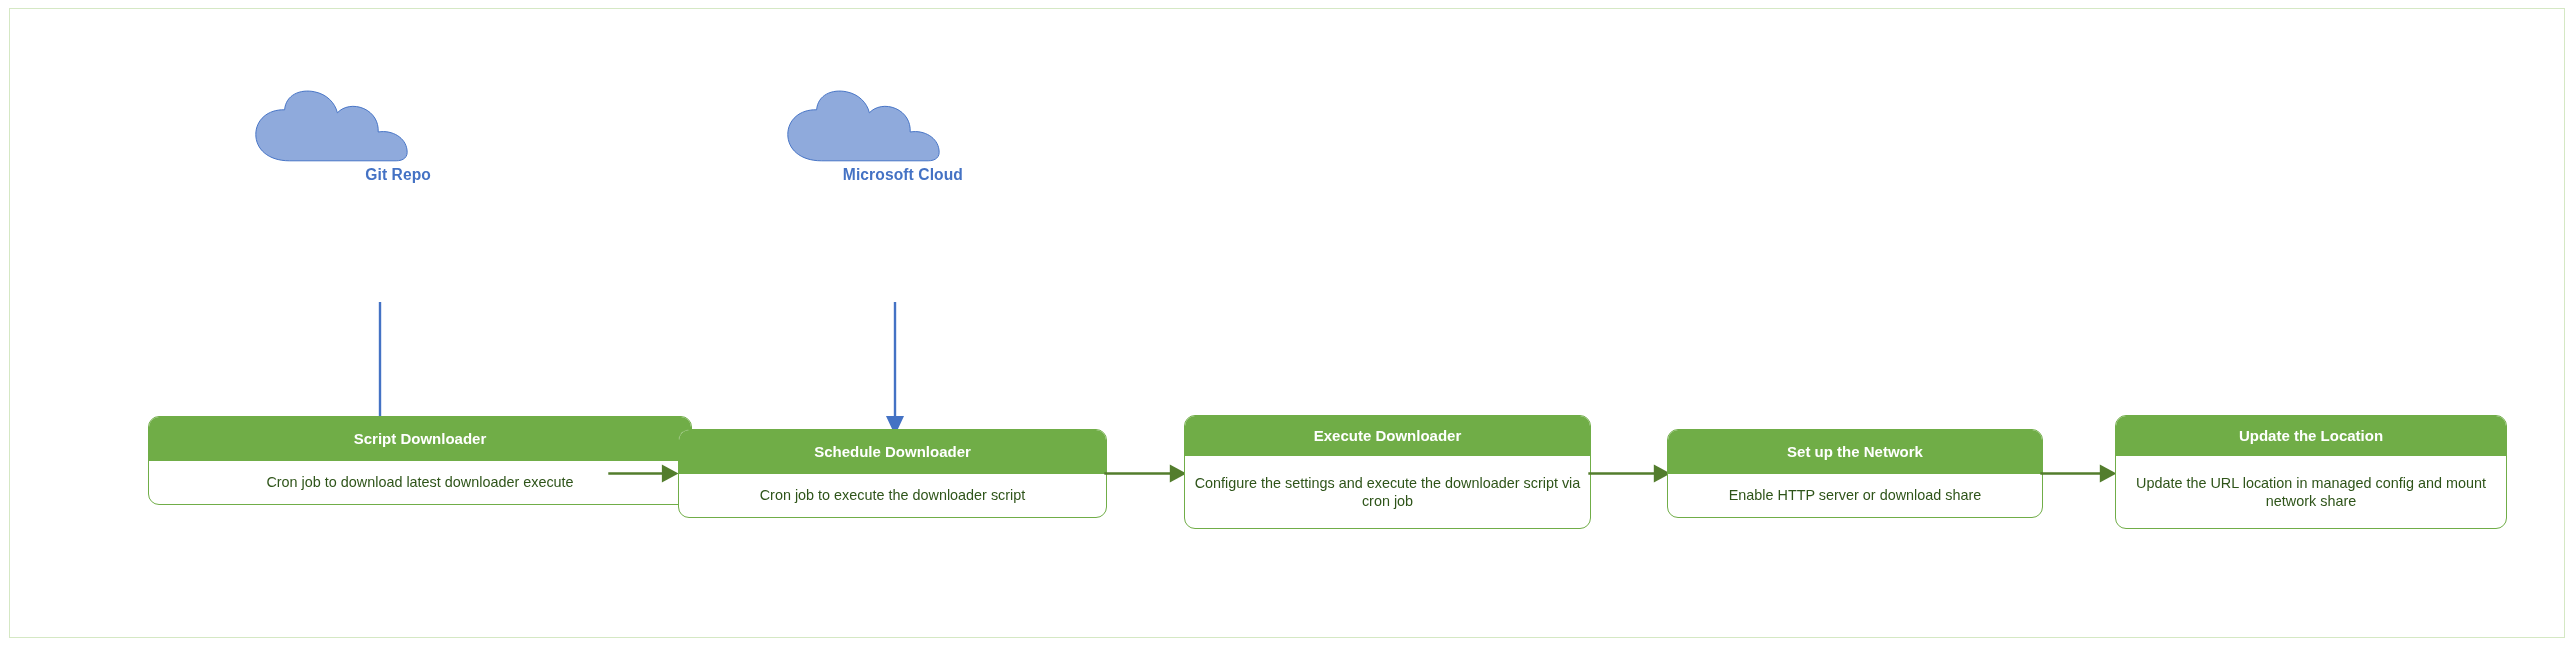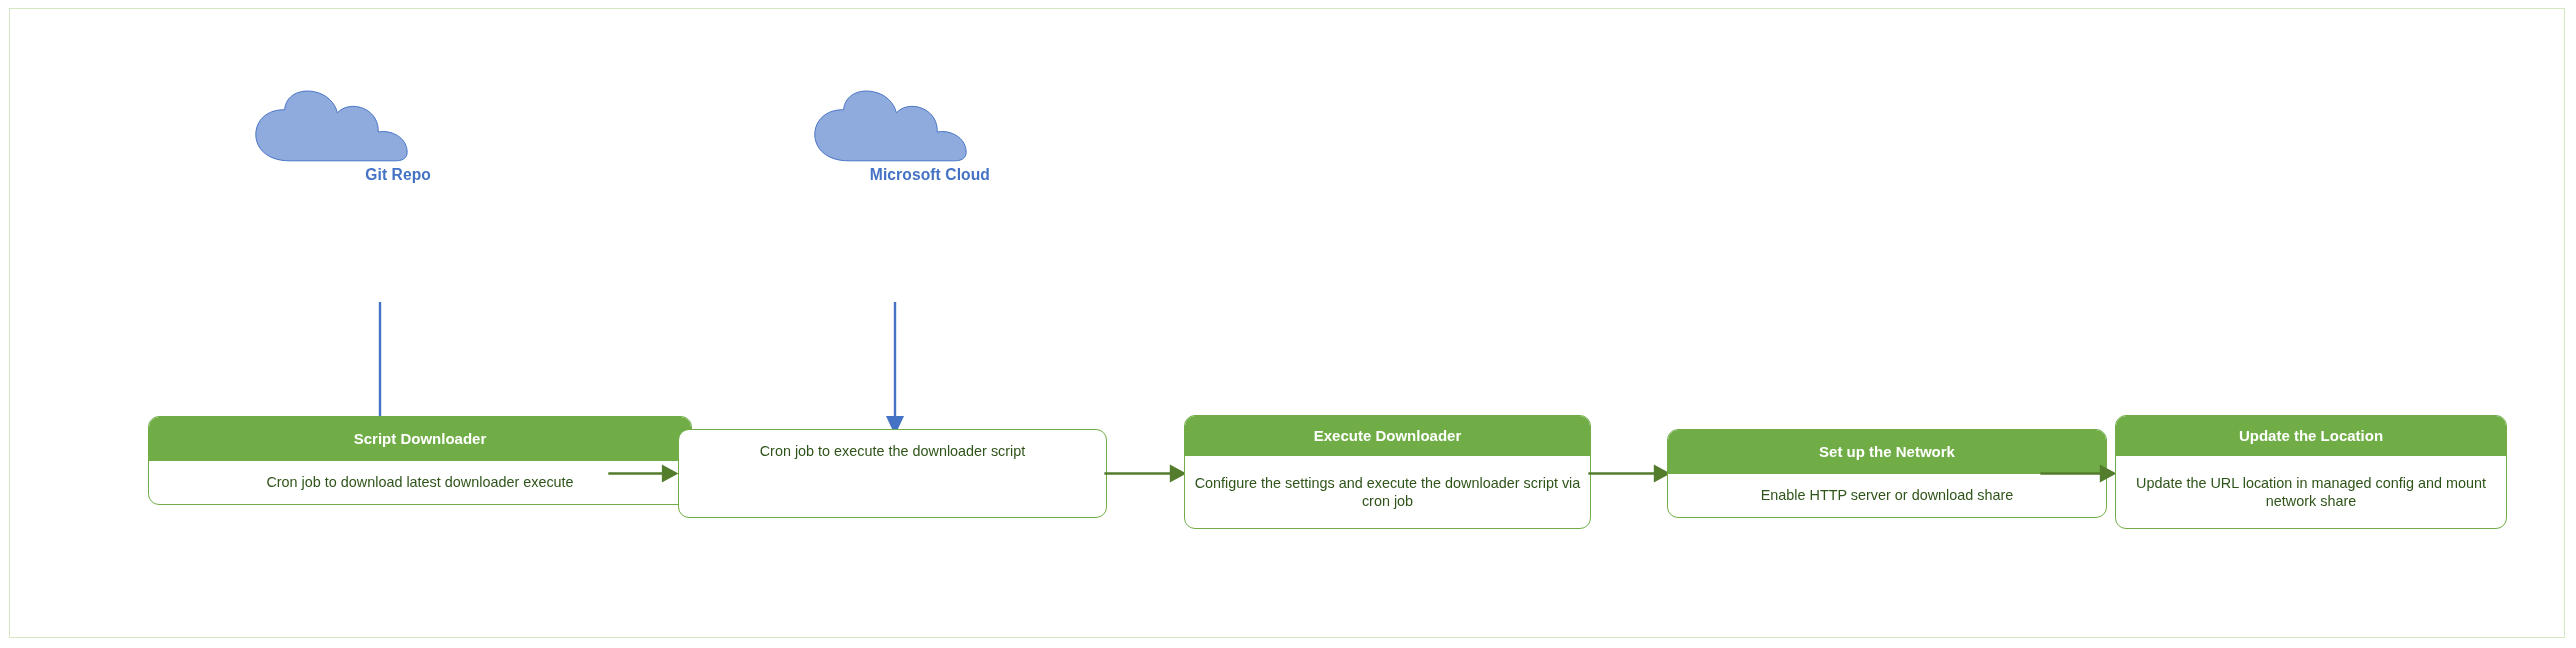--- a/index.html
+++ b/index.html
@@ -111,21 +111,21 @@
                Z" fill="#8FAADC" stroke="#4472C4" stroke-width="1.6"></path>
     </svg>
     <div class="cloud-label">Git Repo</div>
   </div>
 
   <svg class="vconn" style="left:359px; top:302px;" width="42" height="135" viewBox="0 0 70 225">
     <line x1="35" y1="0" x2="35" y2="192" stroke="#4472C4" stroke-width="4"></line>
     <polygon points="20,190 50,190 35,222" fill="#4472C4"></polygon>
   </svg>
 
-  <div class="cloud-node" style="left:810px; top:90px; width:180px;">
+  <div class="cloud-node" style="left:783px; top:90px; width:180px;">
     <svg class="cloud-svg" width="180" height="72" viewBox="0 0 300 120">
       <path d="M64 118
                C 28 118, 8 98, 8 74
                C 8 50, 28 32, 56 33
                C 58 8, 82 -2, 106 3
                C 126 7, 140 21, 144 38
                C 154 27, 172 24, 188 31
                C 204 38, 213 53, 212 70
                C 236 66, 258 80, 260 100
                C 262 112, 254 118, 242 118
@@ -143,39 +143,40 @@
     <div class="proc-head" style="height:44px;">Script Downloader</div>
     <div class="proc-body" style="height:42px;">Cron job to download latest downloader execute</div>
   </div>
 
   <svg class="hconn" style="left:608px; top:461px;" width="72" height="25" viewBox="0 0 120 42">
     <line x1="0" y1="21" x2="92" y2="21" stroke="#537D2D" stroke-width="4"></line>
     <polygon points="90,6 90,36 118,21" fill="#537D2D"></polygon>
   </svg>
 
   <div class="proc-box" style="left:678px; top:429px; width:429px; height:89px;">
+    <div class="proc-head" style="height:44px;">Schedule Downloader</div>
     <div class="proc-body" style="height:42px;">Cron job to execute the downloader script</div>
   </div>
 
   <svg class="hconn" style="left:1104px; top:461px;" width="84" height="25" viewBox="0 0 140 42">
     <line x1="0" y1="21" x2="112" y2="21" stroke="#537D2D" stroke-width="4"></line>
     <polygon points="110,6 110,36 138,21" fill="#537D2D"></polygon>
   </svg>
 
   <div class="proc-box" style="left:1184px; top:415px; width:407px; height:114px;">
     <div class="proc-head" style="height:40px;">Execute Downloader</div>
     <div class="proc-body" style="height:72px;">Configure the settings and execute the downloader script via cron job</div>
   </div>
 
   <svg class="hconn" style="left:1588px; top:461px;" width="84" height="25" viewBox="0 0 140 42">
     <line x1="0" y1="21" x2="112" y2="21" stroke="#537D2D" stroke-width="4"></line>
     <polygon points="110,6 110,36 138,21" fill="#537D2D"></polygon>
   </svg>
 
-  <div class="proc-box" style="left:1667px; top:429px; width:440px; height:89px;">
+  <div class="proc-box" style="left:1667px; top:429px; width:376px; height:89px;">
     <div class="proc-head" style="height:44px;">Set up the Network</div>
     <div class="proc-body" style="height:42px;">Enable HTTP server or download share</div>
   </div>
 
   <svg class="hconn" style="left:2040px; top:461px;" width="78" height="25" viewBox="0 0 130 42">
     <line x1="0" y1="21" x2="102" y2="21" stroke="#537D2D" stroke-width="4"></line>
     <polygon points="100,6 100,36 128,21" fill="#537D2D"></polygon>
   </svg>
 
   <div class="proc-box" style="left:2115px; top:415px; width:392px; height:114px;">

